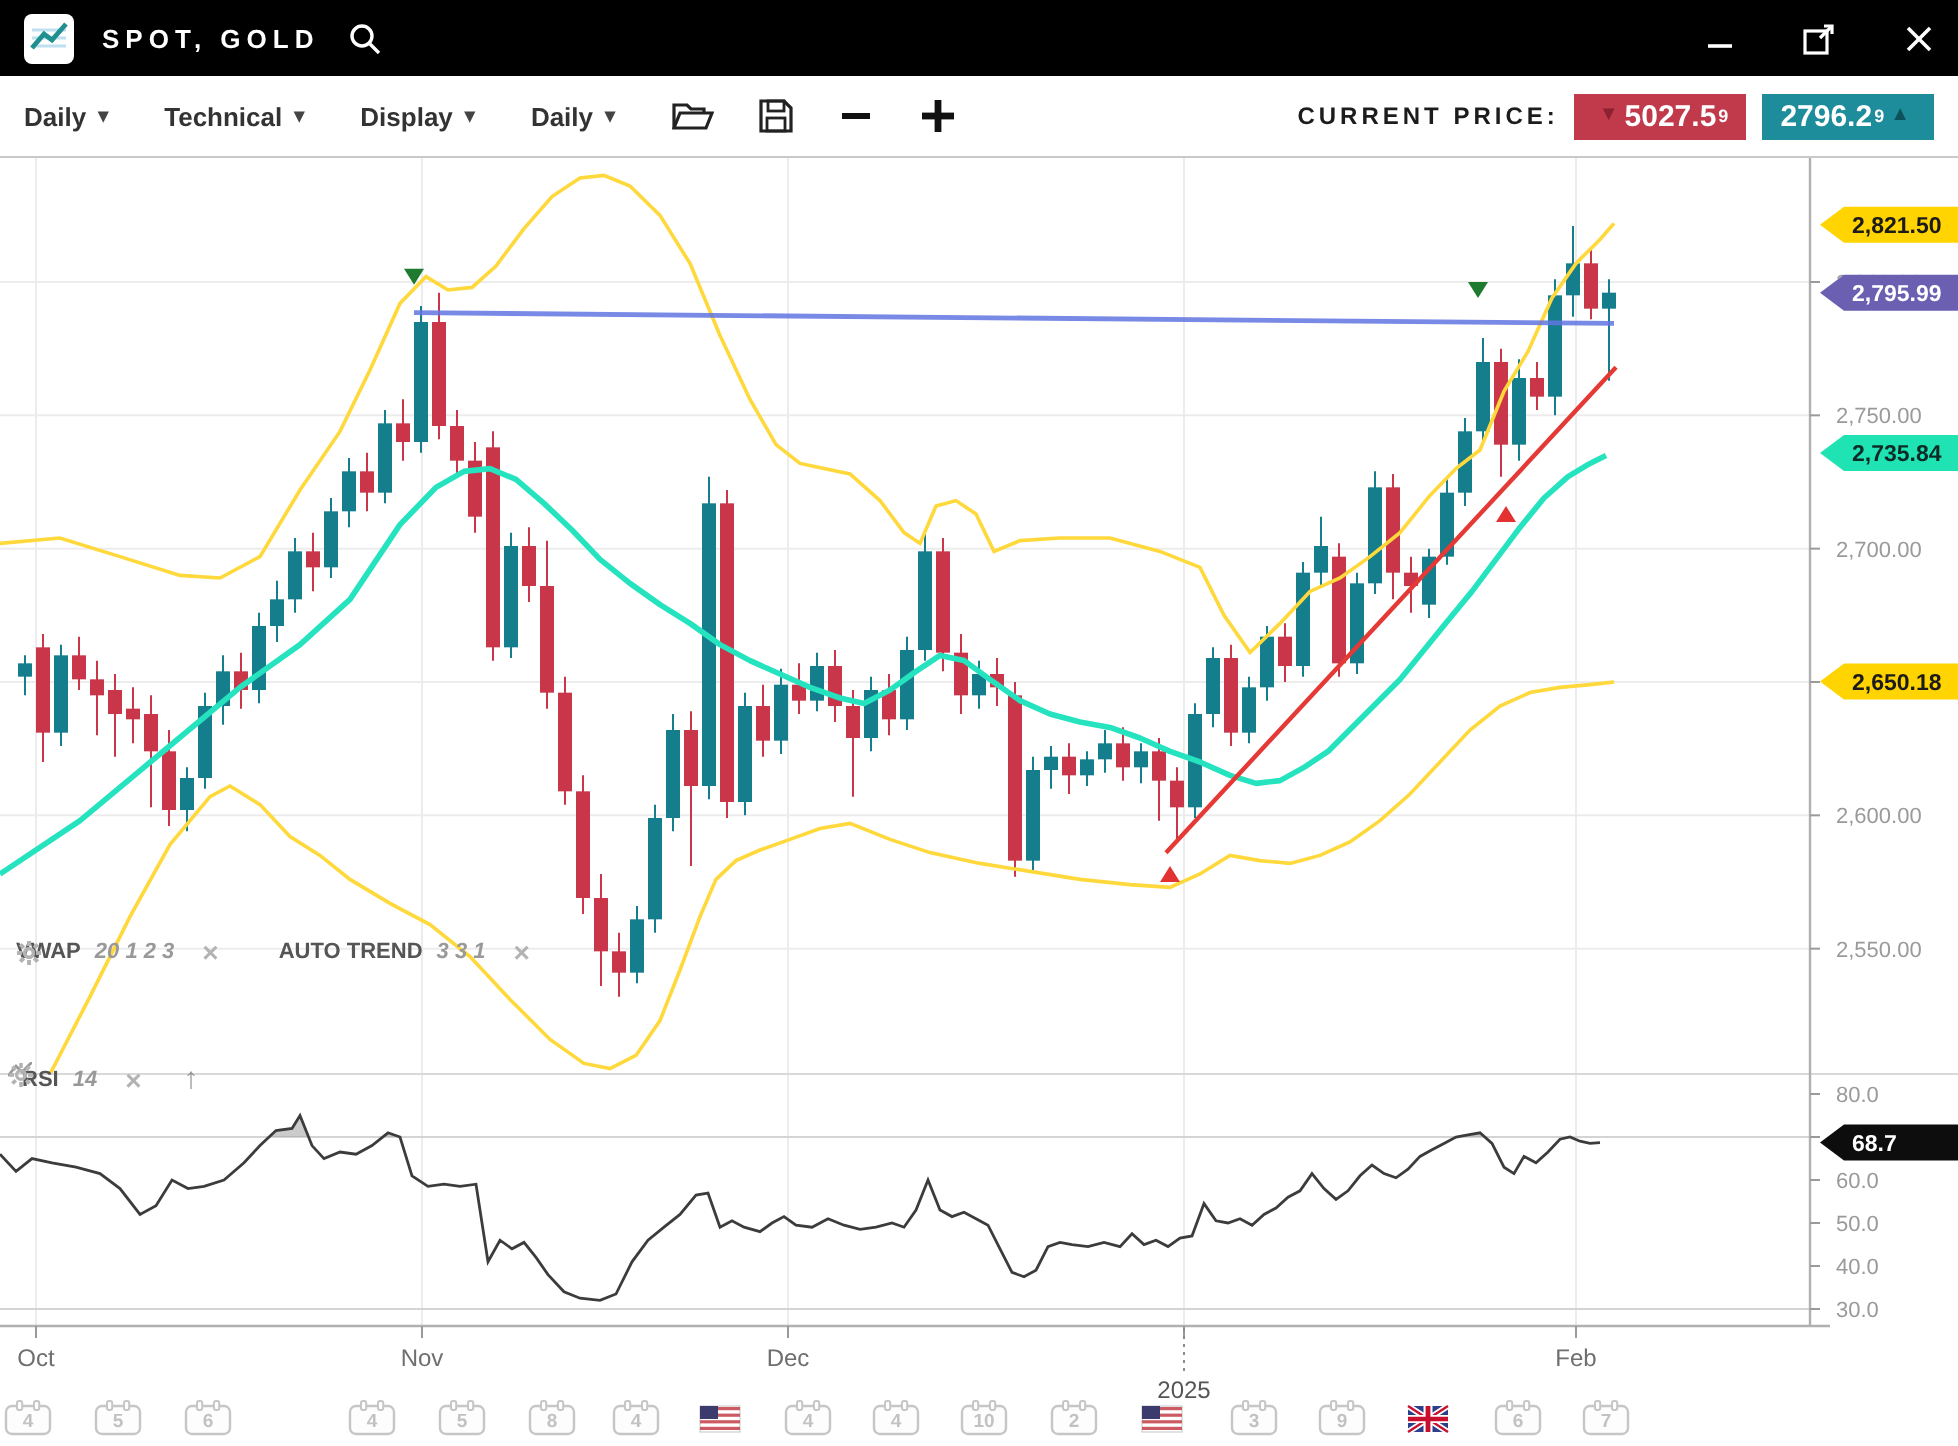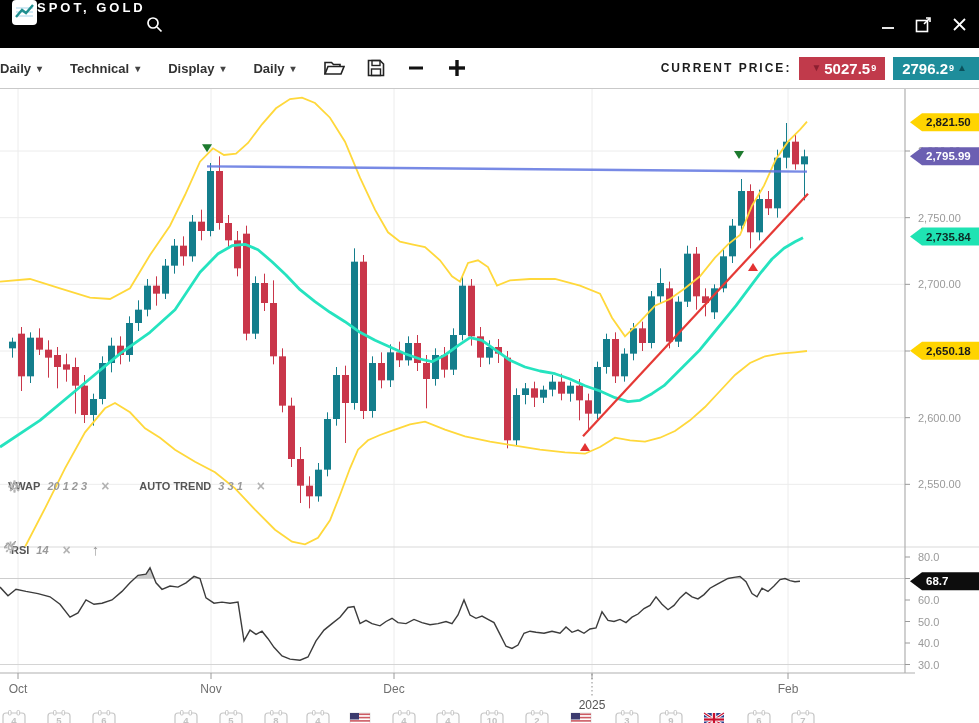--- a/index.html
+++ b/index.html
@@ -1,26 +1,26 @@
 <!DOCTYPE html>
 <html><head>
 <meta charset="utf-8">
 <style>
   html,body{margin:0;padding:0;background:#e9e9e9;}
   *{box-sizing:border-box;}
   #app{width:979px;height:723px;position:relative;background:#fff;font-family:"Liberation Sans",sans-serif;overflow:hidden;}
   
-  .titlebar{height:48px;background:#000;display:flex;padding:0 12px;gap:0;}
+  .titlebar{height:38px;background:#000;display:flex;align-items:center;padding:0 12px;gap:14px;}
   .logo{width:25px;height:25px;background:#fff;border-radius:4px;display:flex;align-items:center;justify-content:center;}
   .app-title{color:#fff;font-size:13px;font-weight:bold;letter-spacing:3px;}
   .tb-icon{display:flex;align-items:center;justify-content:center;}
   .tb-spacer{flex:1;}
   .win-btn{color:#fff;margin-left:20px;display:flex;align-items:center;cursor:pointer;}
   
-  .toolbar{height:41px;background:#fff;border-bottom:1px solid #c9c9c9;display:flex;align-items:center;padding:0 0;}
+  .toolbar{height:41px;background:#fff;border-bottom:1px solid #c9c9c9;display:flex;align-items:center;padding:0 12px;}
   .menu{display:flex;align-items:center;gap:6px;font-size:13px;font-weight:bold;color:#333;margin-right:28px;cursor:pointer;}
   .menu .caret{font-size:10px;color:#444;}
   .tool-ico{margin-right:22px;cursor:pointer;display:flex;align-items:center;}
   .cp-label{font-size:12px;font-weight:bold;color:#1c1c1c;letter-spacing:2px;margin-right:0;}
   .quote{display:flex;align-items:center;color:#fff;font-size:15px;font-weight:bold;padding:4px 9px;margin-left:8px;cursor:pointer;line-height:1;}
   .quote sup{font-size:9px;margin-left:1px;}
   .quote .arr{font-size:10px;margin:0 3px;}
   
   .chart-wrap{position:relative;width:979px;height:644px;background:#fff;}
   .chart-wrap svg{position:absolute;left:0;top:0;}

